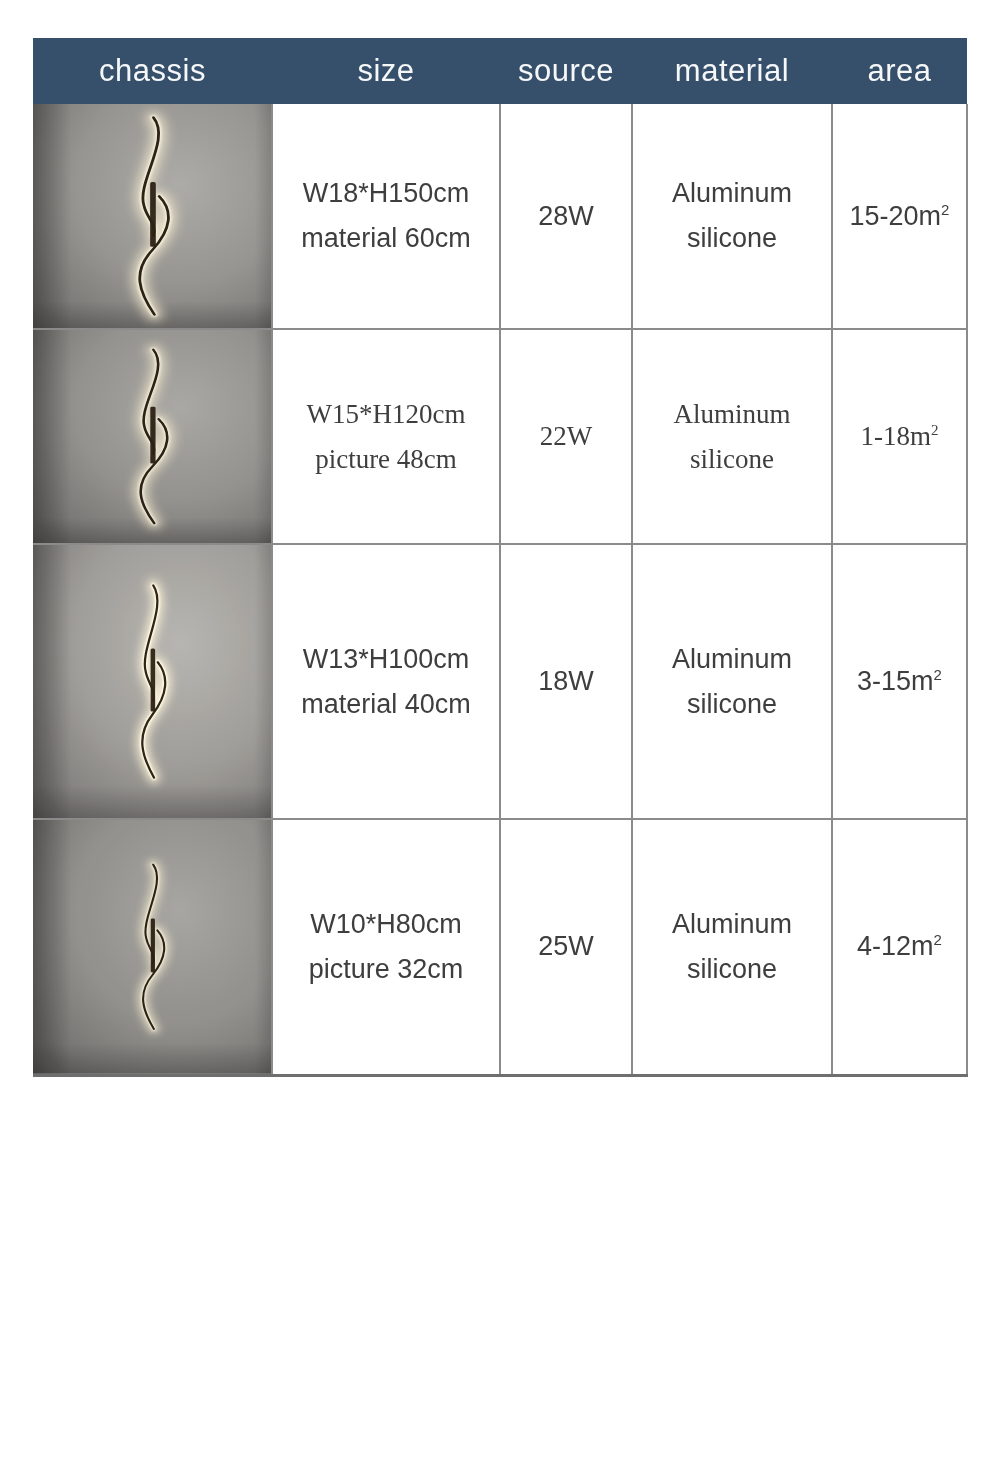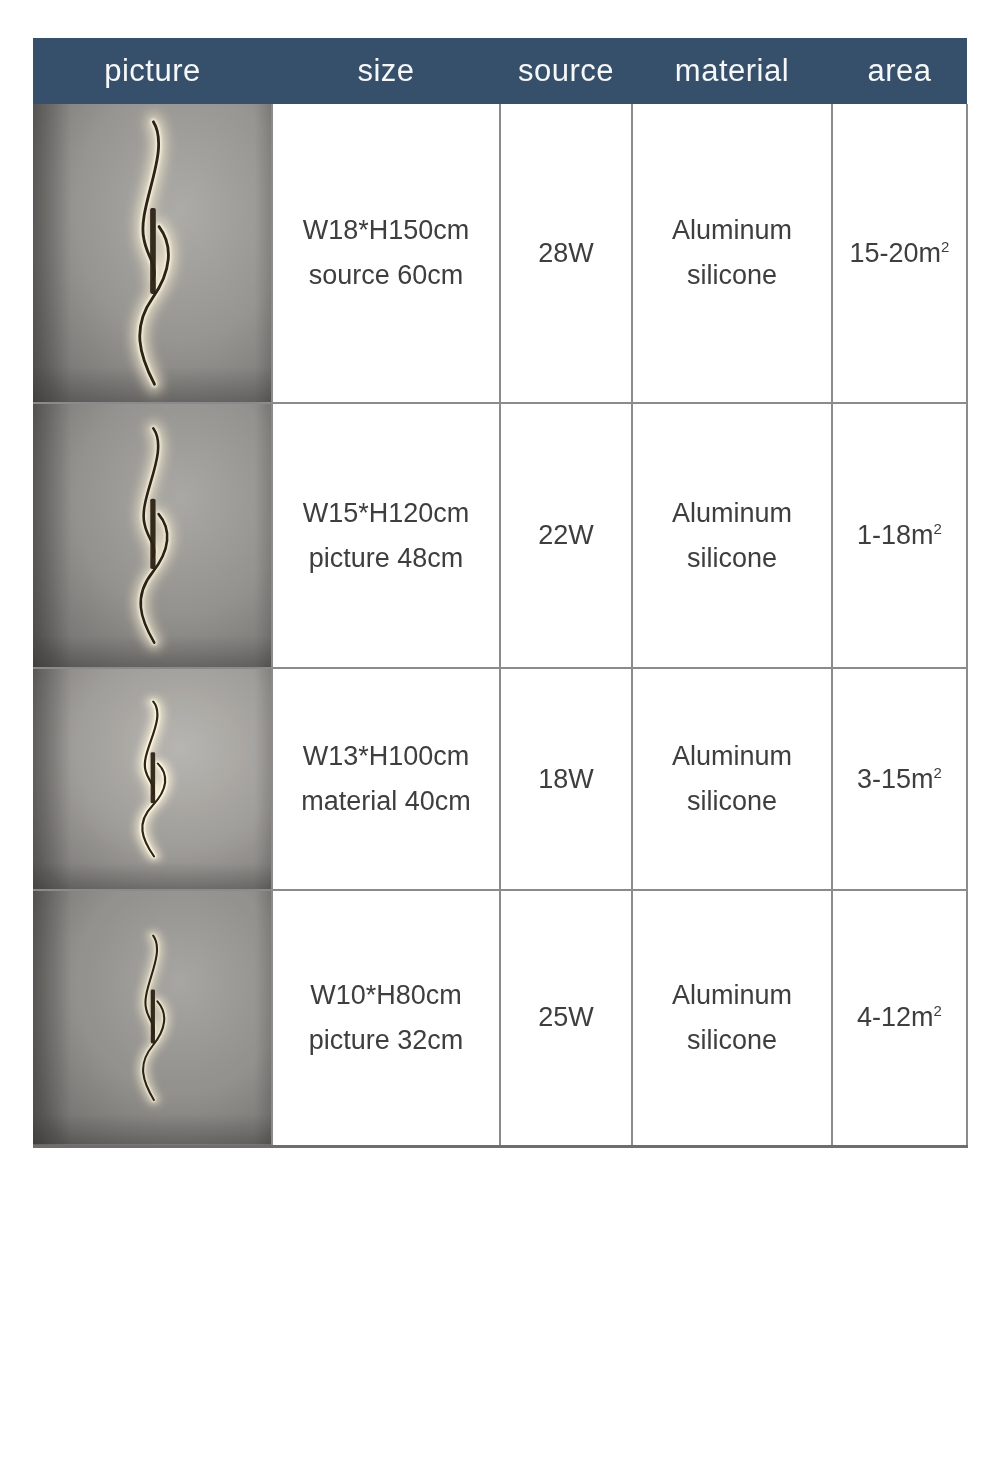--- a/index.html
+++ b/index.html
@@ -39,23 +39,23 @@
   }
   td {
     border: 2px solid #8b8b8b;
     text-align: center;
     vertical-align: middle;
     color: #3e3e3e;
     font-size: 27px;
     padding: 0;
     background: #ffffff;
   }
-  tbody tr.r1 { height: 299px; }
-  tbody tr.r2 { height: 265px; }
-  tbody tr.r3 { height: 222px; }
+  tbody tr.r1 { height: 225px; }
+  tbody tr.r2 { height: 215px; font-family: Liberation Serif, serif; }
+  tbody tr.r3 { height: 275px; }
   tbody tr.r4 { height: 256px; }
   tbody tr.r5 { height: 272px; }
 
   tbody tr:first-child td { border-top: none; }
   tbody tr:last-child td  { border-bottom: 3px solid #6e6e6e; }
   td.pic { border-left: none; position: relative; overflow: hidden; background: #95938f; }
 
   td .line { line-height: 45px; }
   .sup {
     font-size: 15px;
@@ -128,41 +128,41 @@
   <table class="spec">
     <colgroup>
       <col class="c-pic">
         <col class="c-size">
         <col class="c-source">
       <col class="c-material">
         <col class="c-area">
     </colgroup>
     <thead>
       <tr>
-        <th>picture</th>
+        <th>chassis</th>
         <th>size</th>
         <th>source</th>
         <th>material</th>
         <th>area</th>
       </tr>
     </thead>
     <tbody>
 
       <tr class="r1">
         <td class="pic">
           <svg class="photo" viewBox="0 0 239 270" preserveAspectRatio="none">
             <use href="#wallBG"></use>
             <g transform="translate(120 135) scale(0.95) translate(-120 -135)">
                 <use href="#lampOnly"></use>
               </g>
           </svg>
         </td>
         <td>
           <div class="line">W18*H150cm</div>
-          <div class="line">source 60cm</div>
+          <div class="line">material 60cm</div>
         </td>
         <td>
           <span>28W</span>
         </td>
         <td>
           <div class="line">Aluminum</div>
           <div class="line">silicone</div>
         </td>
         <td>
           <span>15-20m</span><span class="sup">2</span>

